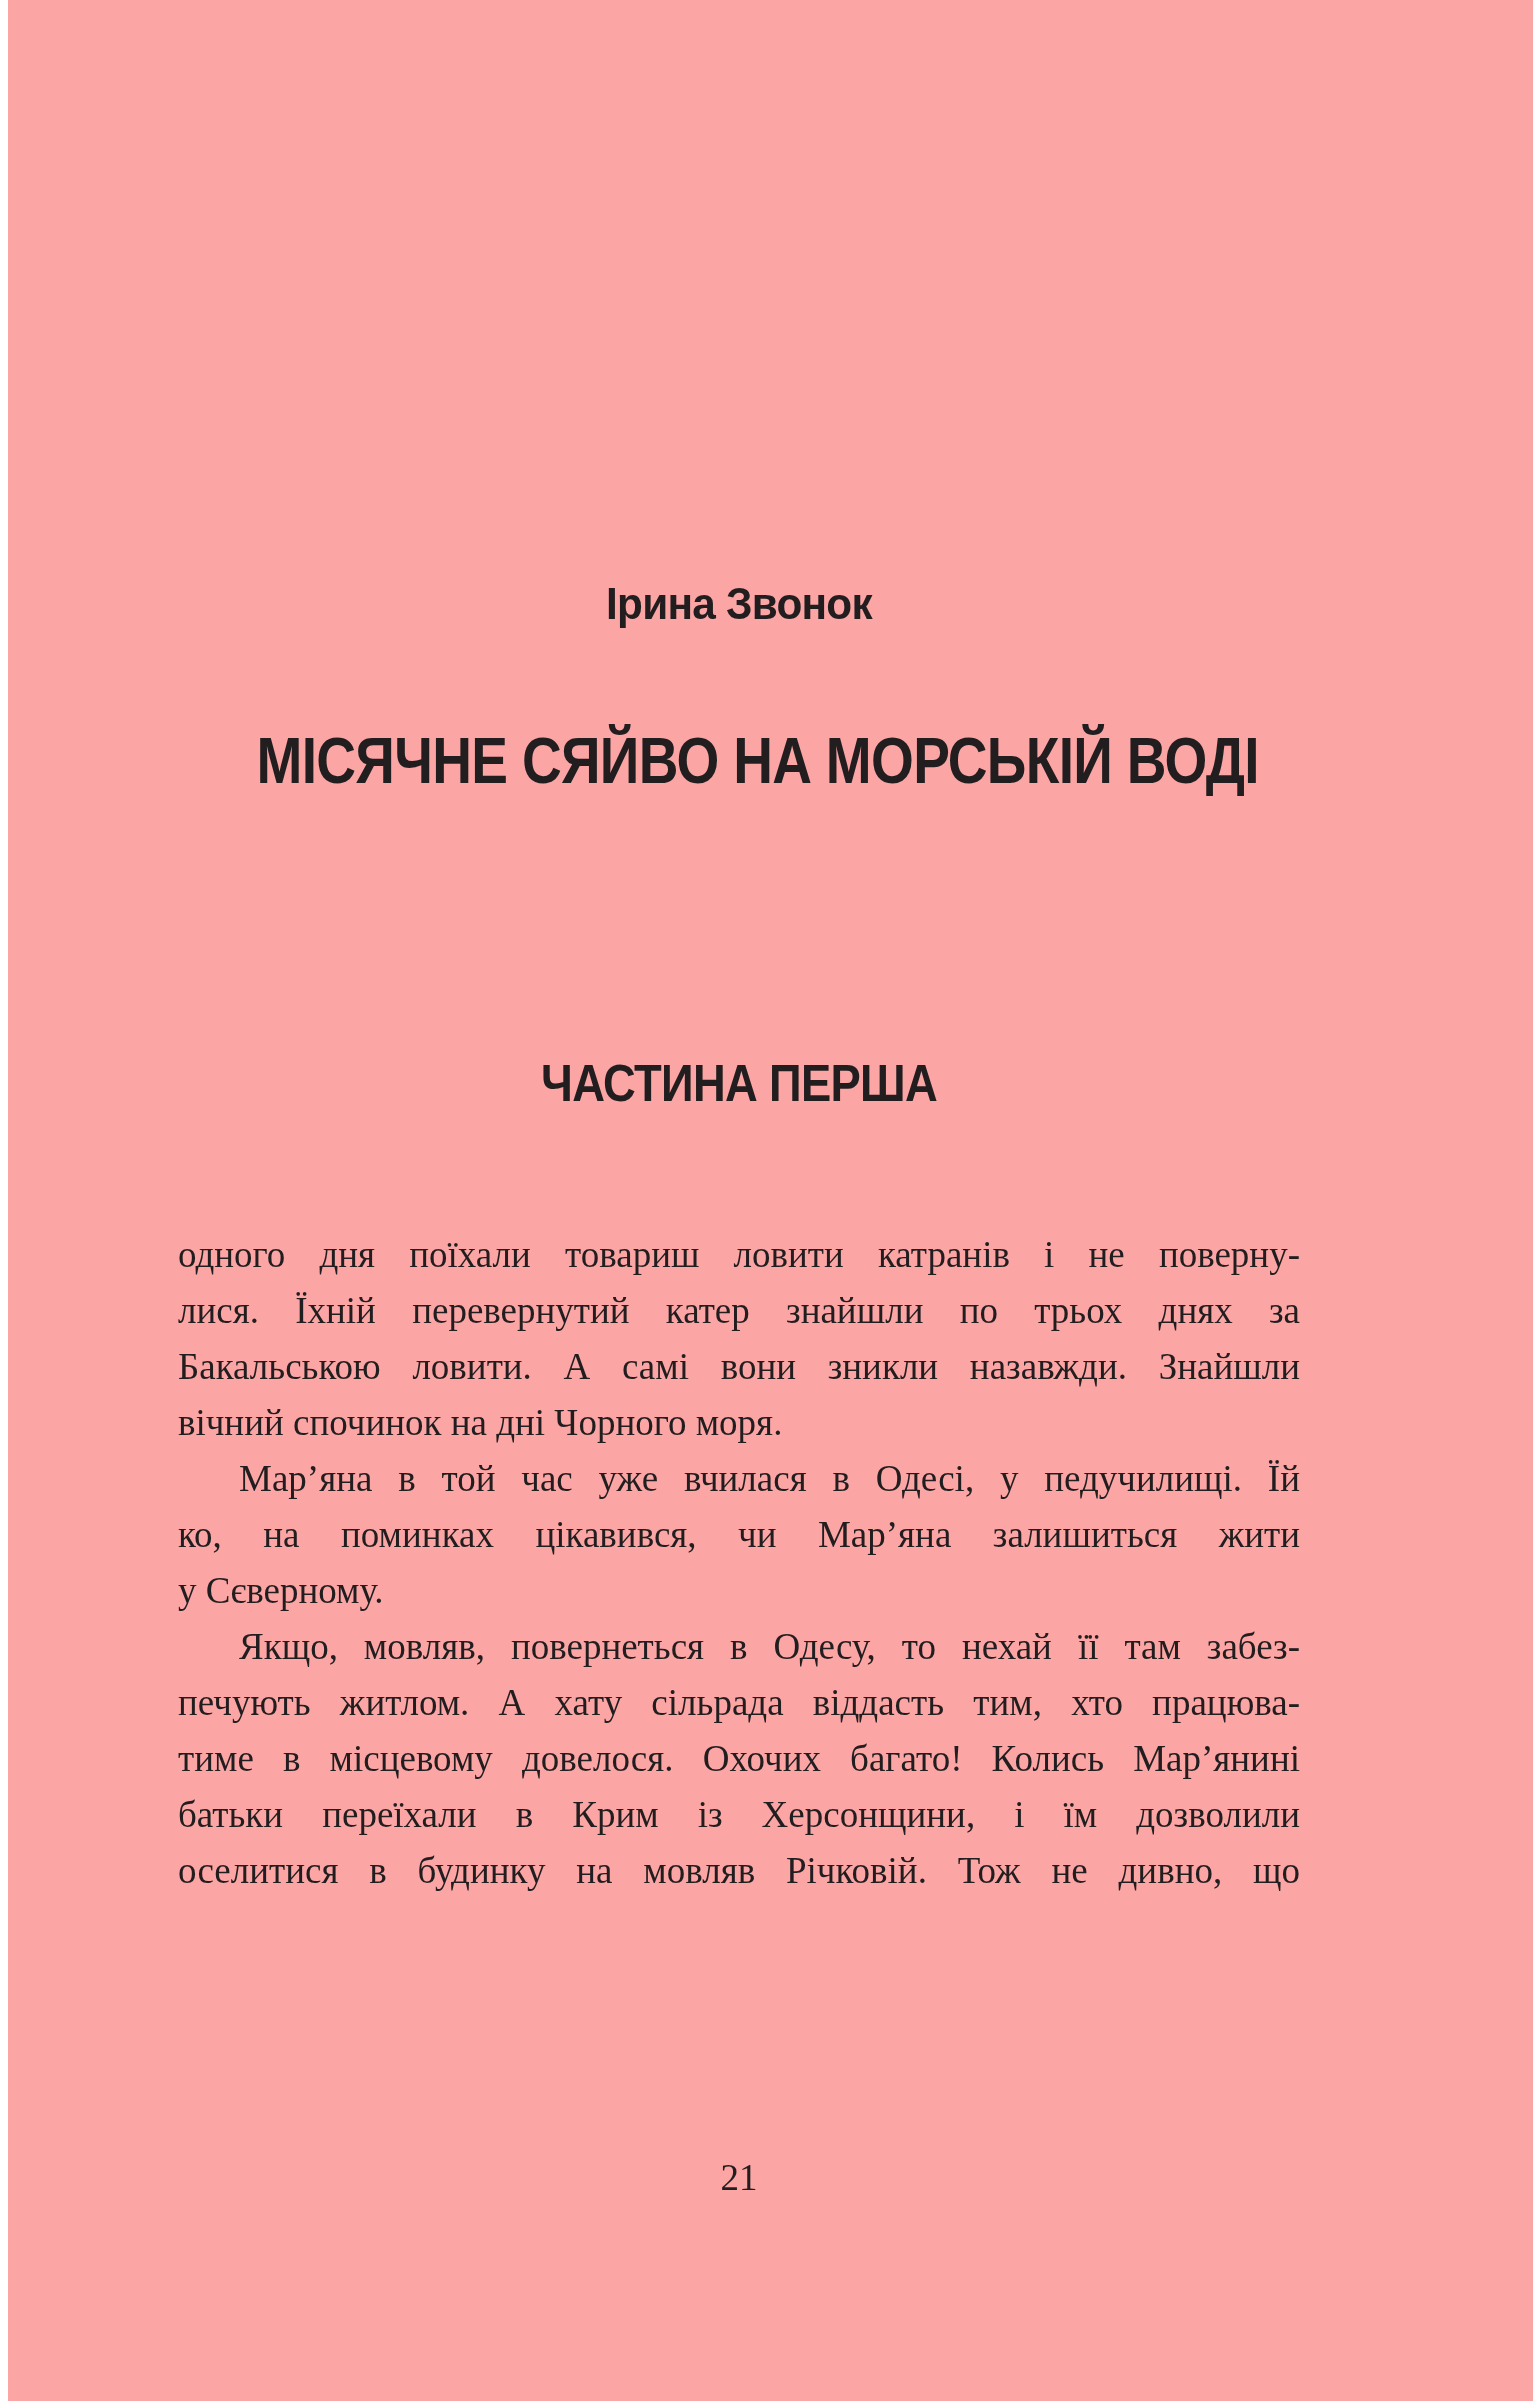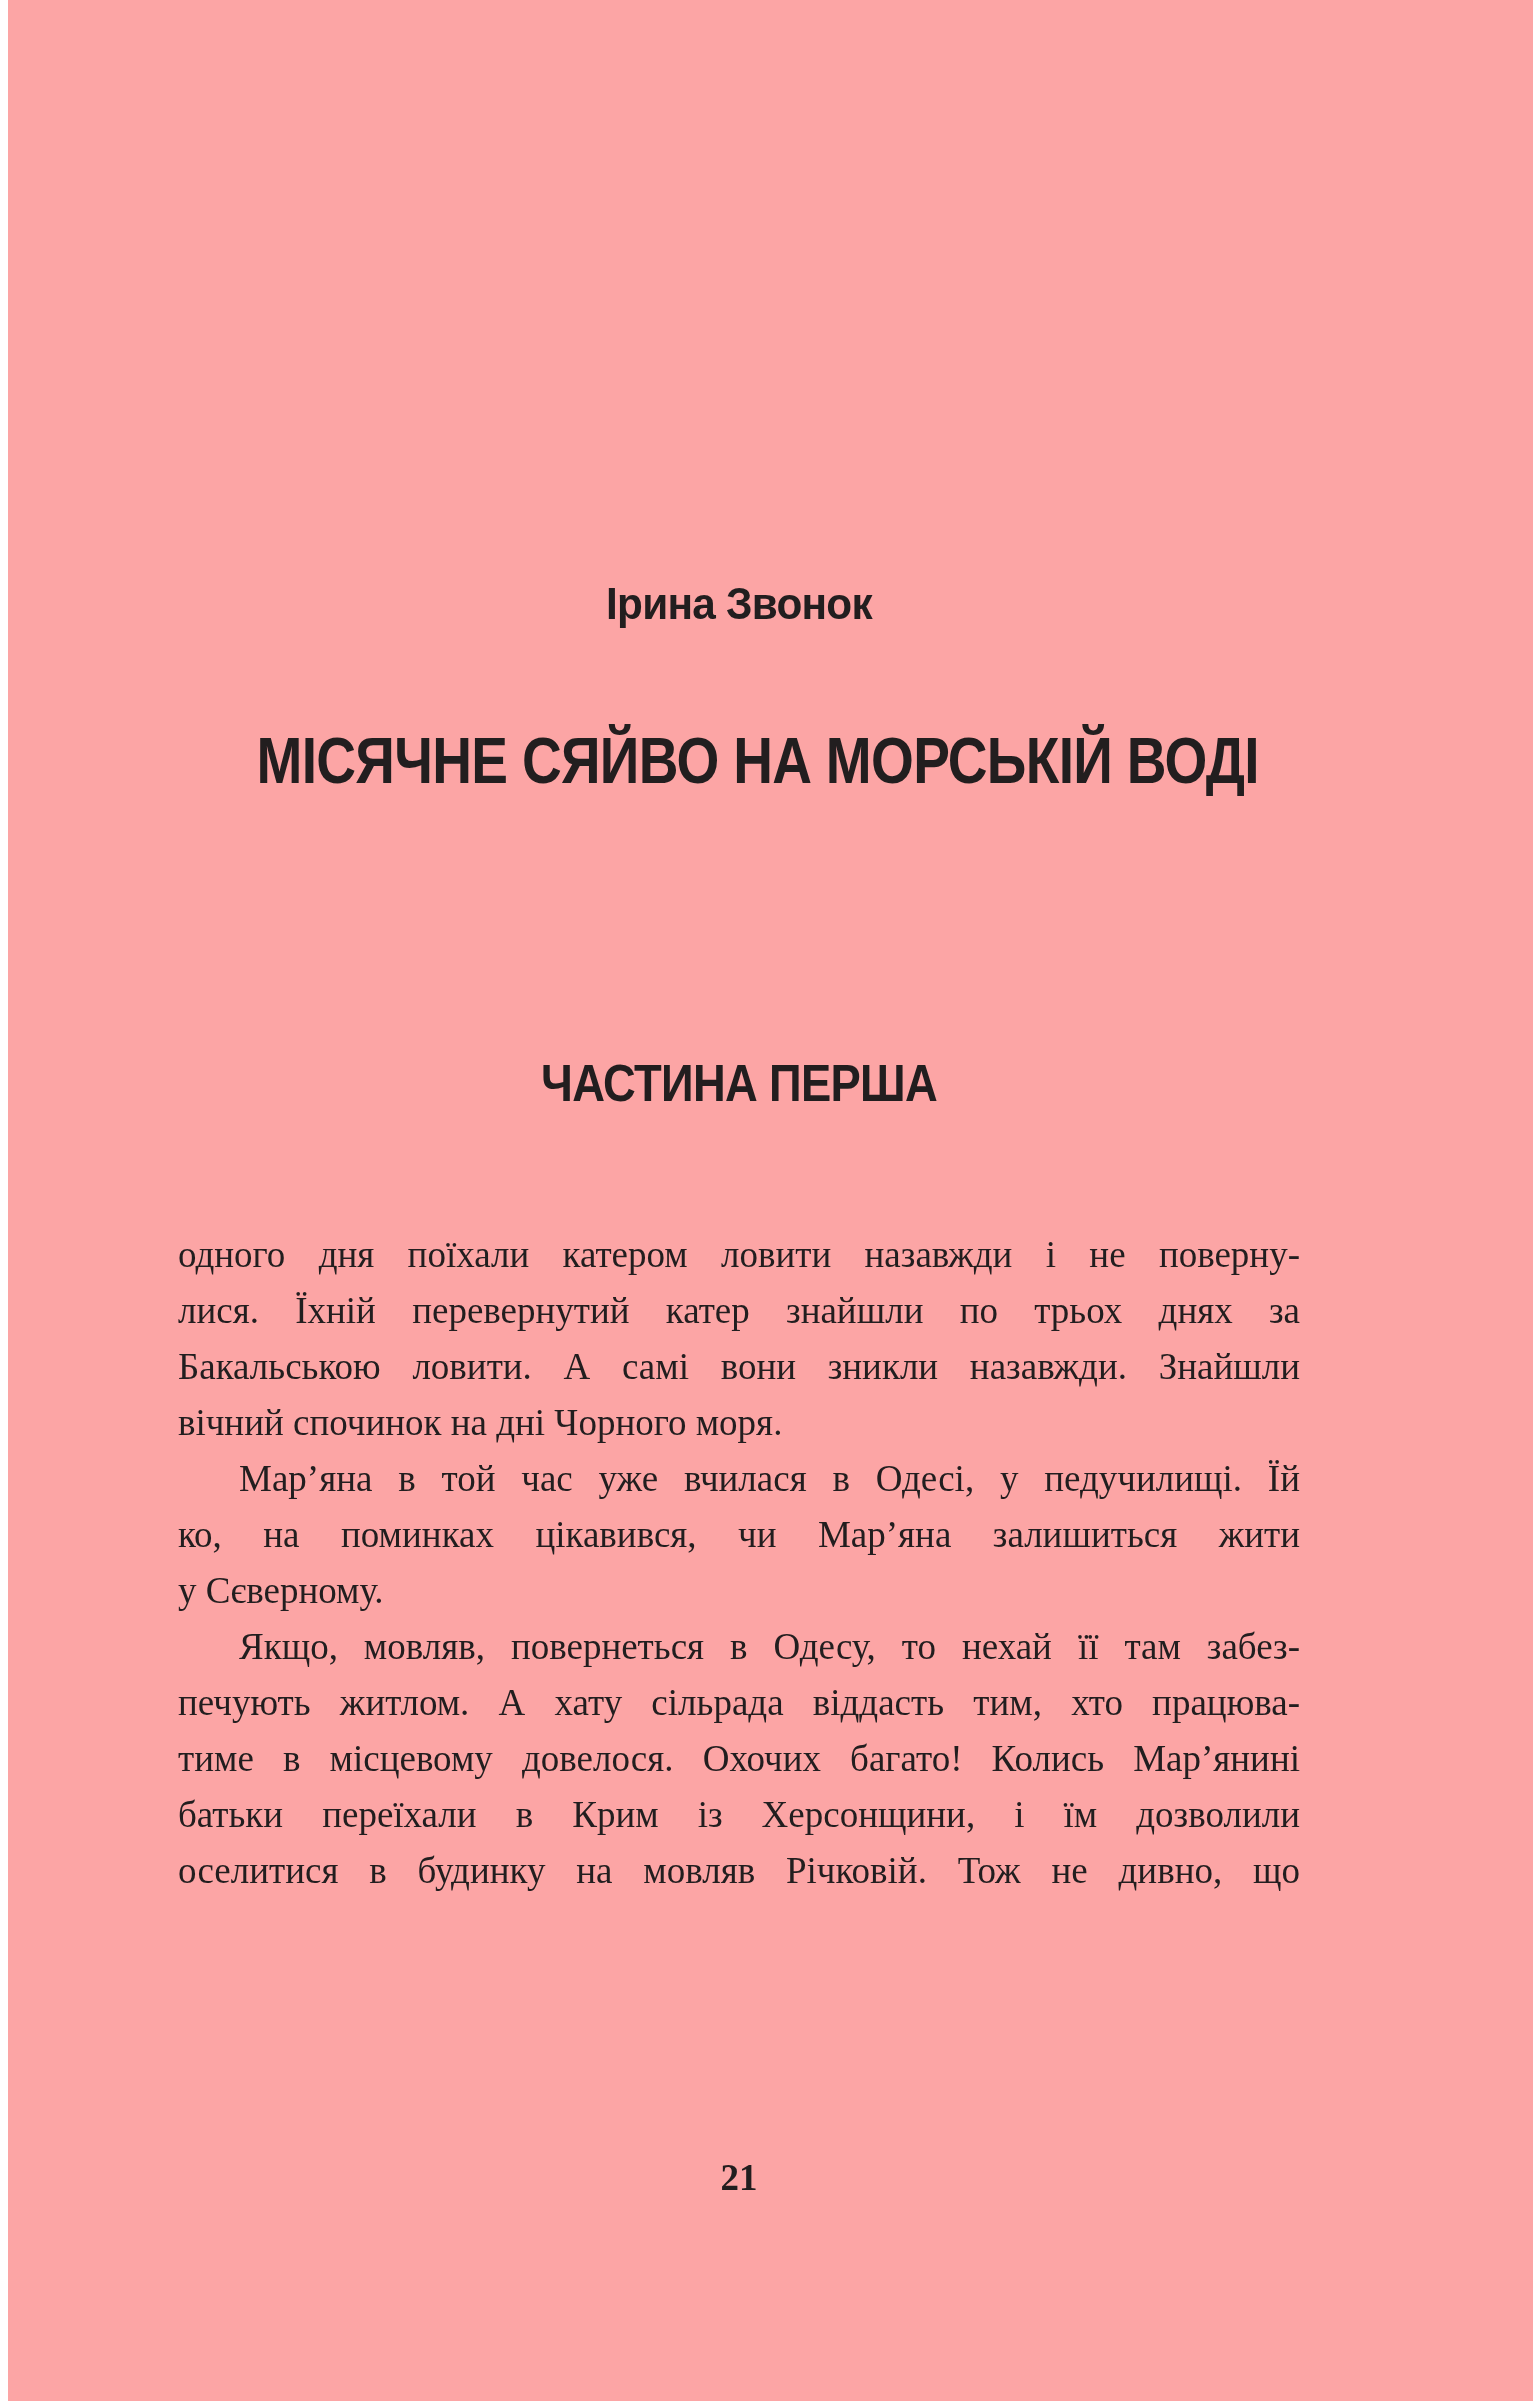--- a/index.html
+++ b/index.html
@@ -86,36 +86,35 @@
   .page-number {
     position: absolute;
     top: 2156px;
     left: 170px;
     width: 1122px;
     text-align: center;
     font-family: "Liberation Serif", "DejaVu Serif", serif;
     font-size: 37px;
     line-height: 43px;
     color: #221e1f;
-    font-weight: bold;
   }
 </style>
 </head>
 <body>
 
 <div class="page">
 
   <div class="author">Ірина Звонок</div>
 
   <div class="book-title">МІСЯЧНЕ СЯЙВО НА МОРСЬКІЙ ВОДІ</div>
 
   <div class="part-heading">ЧАСТИНА ПЕРША</div>
 
   <div class="body-text">
-    <div class="line">одного дня поїхали катером ловити назавжди і не поверну-</div>
+    <div class="line">одного дня поїхали товариш ловити катранів і не поверну-</div>
     <div class="line">лися. Їхній перевернутий катер знайшли по трьох днях за</div>
     <div class="line">Бакальською ловити. А самі вони зникли назавжди. Знайшли</div>
     <div class="line para-end">вічний спочинок на дні Чорного моря.</div>
     <div class="line indent">Мар’яна в той час уже вчилася в Одесі, у педучилищі. Їй</div>
     <div class="line">ко, на поминках цікавився, чи Мар’яна залишиться жити</div>
     <div class="line para-end">у Сєверному.</div>
     <div class="line indent">Якщо, мовляв, повернеться в Одесу, то нехай її там забез-</div>
     <div class="line">печують житлом. А хату сільрада віддасть тим, хто працюва-</div>
     <div class="line">тиме в місцевому довелося. Охочих багато! Колись Мар’янині</div>
     <div class="line">батьки переїхали в Крим із Херсонщини, і їм дозволили</div>

